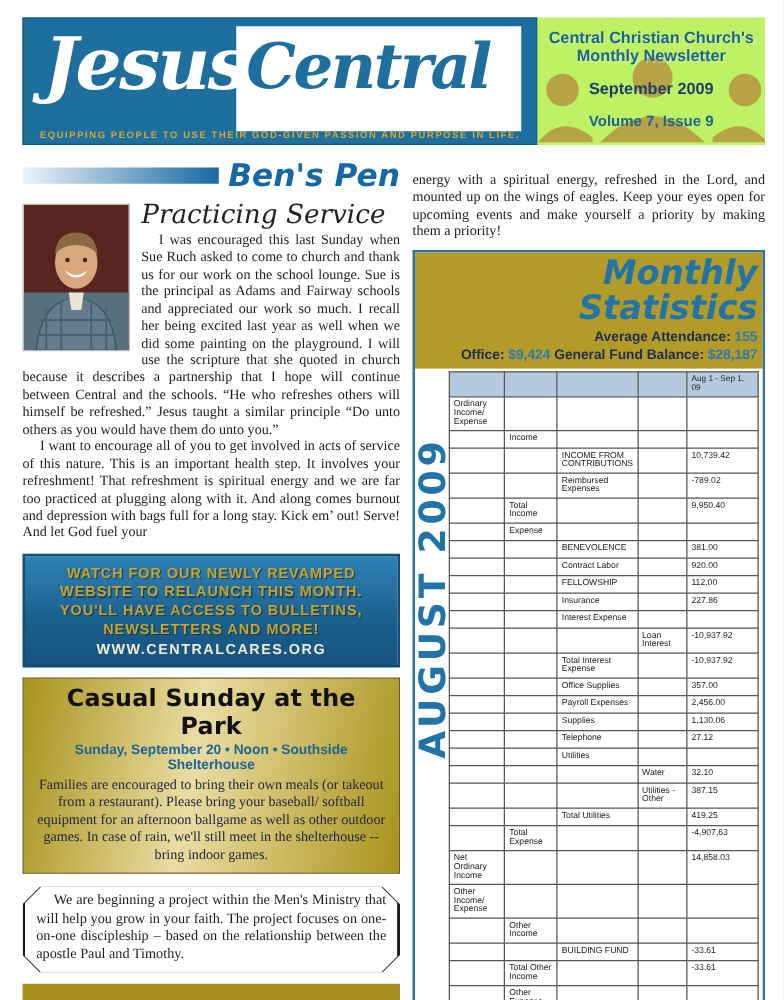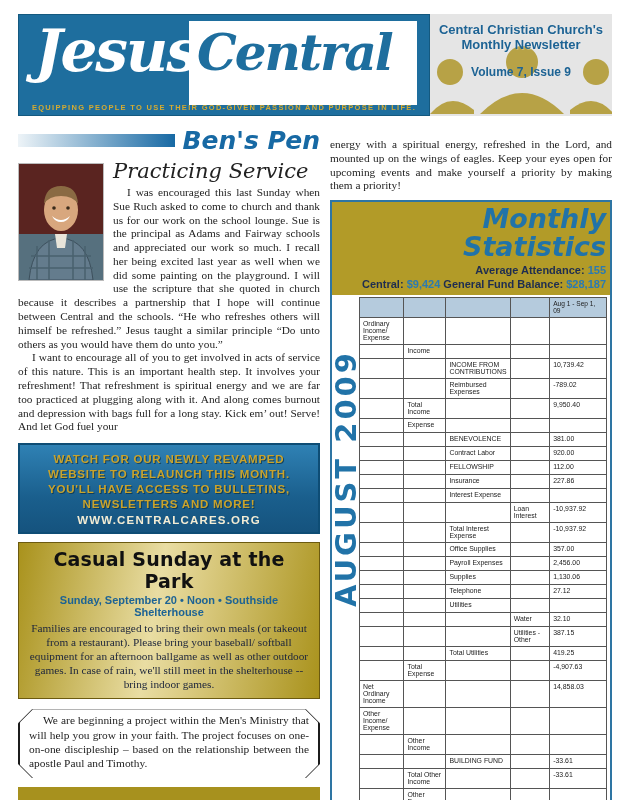--- a/index.html
+++ b/index.html
@@ -10,21 +10,21 @@
   .masthead{position:absolute;left:18px;top:14px;width:594px;height:102px;display:flex;}
   .mast-left{position:relative;flex:0 0 410px;background:#1e6e9e;border:1px solid #14597f;}
   .soul{position:absolute;left:16px;top:2px;color:#ffffff;font-family:"DejaVu Serif",serif;
         font-style:italic;font-size:58px;font-weight:bold;letter-spacing:-2px;}
   .central-box{position:absolute;left:170px;top:6px;width:228px;height:84px;background:#ffffff;}
   .central{position:absolute;left:8px;top:2px;color:#1e6e9e;font-family:"DejaVu Serif",serif;
         font-style:italic;font-size:50px;font-weight:bold;letter-spacing:-2px;}
   .tagline{position:absolute;left:0;right:0;bottom:3px;text-align:center;color:#d4ab32;
         font-family:"Liberation Sans",sans-serif;font-size:7.5px;font-weight:bold;
         letter-spacing:1.3px;text-transform:uppercase;}
-  .mast-right{position:relative;flex:1;background:#e5e5e5;overflow:hidden;}
+  .mast-right{position:relative;flex:1;background:#bef264;overflow:hidden;}
   .mast-right svg{position:absolute;left:0;top:0;}
   .mast-right-text{position:relative;text-align:center;padding-top:9px;
         font-family:"Liberation Sans",sans-serif;}
   .mr-line{color:#1d6394;font-size:13px;font-weight:bold;line-height:1.15;
         text-shadow:1px 1px 0 rgba(255,255,255,0.25);}
   .mr-date{margin-top:10px;color:#1b3f66;font-size:13px;font-weight:bold;}
   .mr-issue{margin-top:12px;color:#1d6394;font-size:12px;font-weight:bold;}
 
   
   .col-left{position:absolute;left:18px;top:128px;width:302px;}
@@ -114,20 +114,21 @@
         <circle cx="20" cy="58" r="13" fill="#b7a246"></circle>
         <circle cx="166" cy="58" r="13" fill="#b7a246"></circle>
         <circle cx="92" cy="48" r="16" fill="#b7a246"></circle>
         <path d="M50 100 Q92 58 134 100 Z" fill="#b7a246"></path>
         <path d="M0 100 Q20 76 44 96 L44 100 Z" fill="#b7a246"></path>
         <path d="M184 100 Q164 76 140 96 L140 100 Z" fill="#b7a246"></path>
       </svg>
       <div class="mast-right-text">
         <div class="mr-line">Central Christian Church's</div>
         <div class="mr-line">Monthly Newsletter</div>
+        <div class="mr-date">September 2009</div>
         <div class="mr-issue">Volume 7, Issue 9</div>
       </div>
     </div>
   </div>
 
   <div class="col-left">
     <div class="bp-head">
       <div class="bp-bar"></div>
       <div class="bp-title">Ben's Pen</div>
     </div>
@@ -184,21 +185,21 @@
     <p class="body-text">energy with a spiritual energy, refreshed in the Lord, and mounted up on the wings of eagles.  Keep your eyes open for upcoming events and make yourself a priority by making them a priority!</p>
 
     <div class="stats">
       <div class="stats-band">
         <div class="stats-title">Monthly Statistics</div>
         <div class="stats-line">
           <span>Average Attendance:</span>
           <span class="blue">155</span>
         </div>
         <div class="stats-line">
-          <span>Central:</span>
+          <span>Office:</span>
           <span class="blue">$9,424</span>
           <span>General Fund Balance:</span>
           <span class="blue">$28,187</span>
         </div>
       </div>
 
       <div class="stats-table-wrap">
         <div class="month-strip">
           <div class="month-label">AUGUST 2009</div>
         </div>

